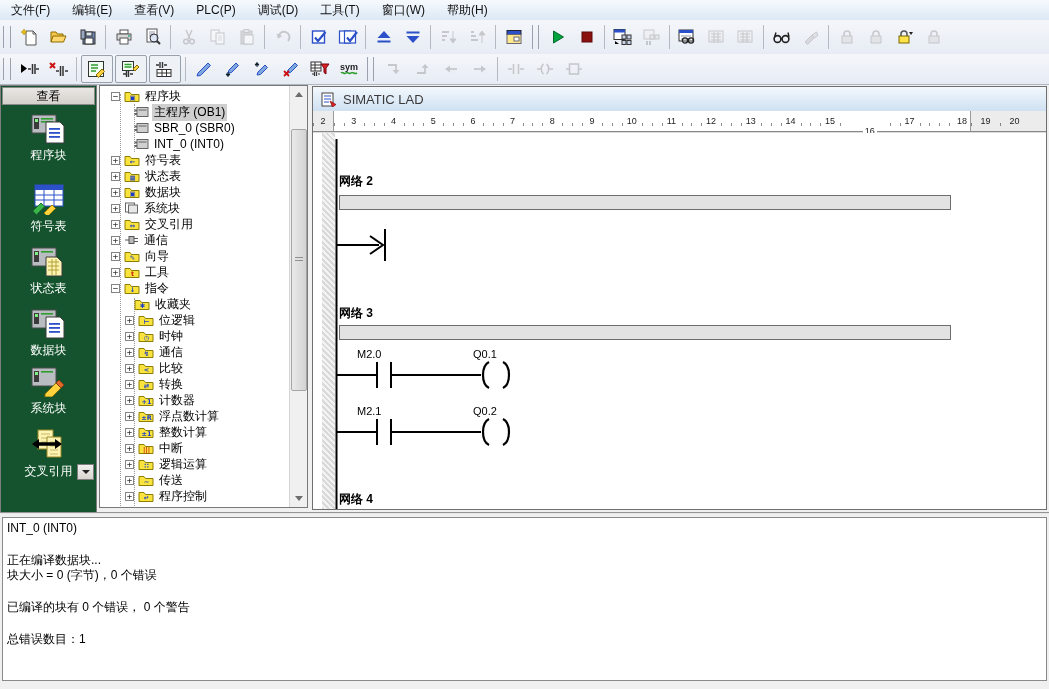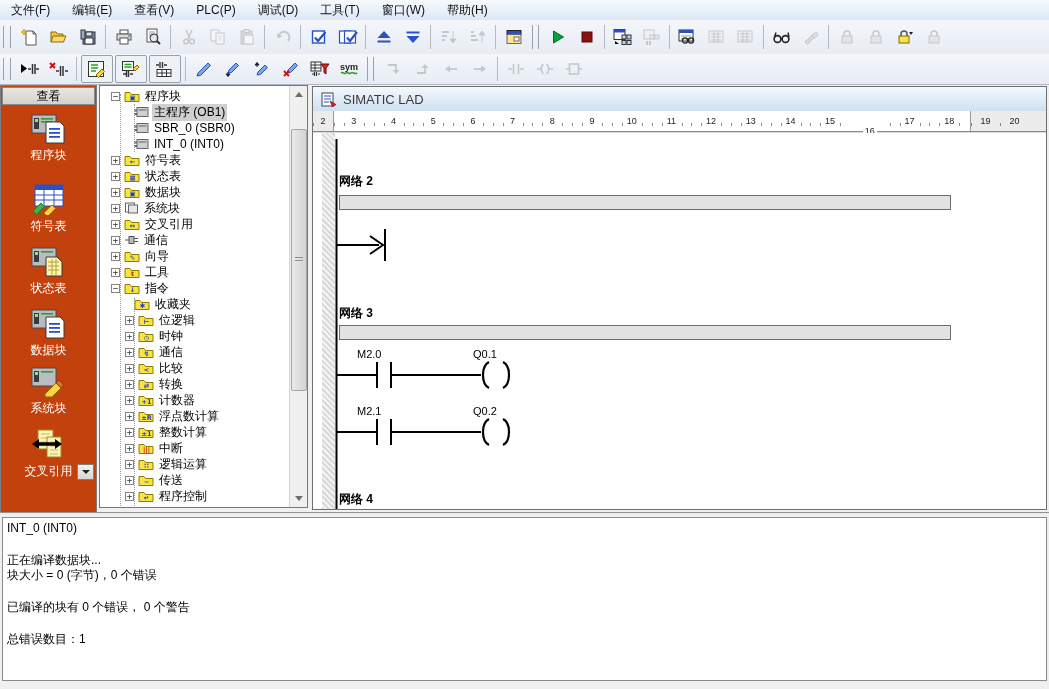--- a/index.html
+++ b/index.html
@@ -16,21 +16,21 @@
   #toolbar1{top:20px;width:100%;height:34px;}
   #toolbar2{top:54px;width:100%;height:30px;border-bottom:1px solid #b0b6c0;}
   .tgrip{width:6px;height:22px;margin:0 4px 0 3px;
     border-left:1px solid #9aa1ad;border-right:1px solid #9aa1ad;}
   .tsep{width:1px;height:24px;background:#b4b9c2;margin:0 3px;}
   .dsep{width:5px;height:24px;margin:0 4px;border-left:1px solid #9aa1ad;border-right:1px solid #9aa1ad;background:none;}
   .tbtn{width:27px;height:26px;display:flex;align-items:center;justify-content:center;border:1px solid transparent;border-radius:2px;}
   .tbtn.dis{opacity:.42;filter:grayscale(85%);}
   .tbtn.boxed{border:1px solid #98a0ac;background:#eef1f6;margin:0 1px;width:30px;}
   
-  #sidebar{position:absolute;left:0;top:85px;width:97px;height:458px;background:#c2410c;
+  #sidebar{position:absolute;left:0;top:85px;width:97px;height:458px;background:#14532d;
     border:1px solid #7e7e7e;box-sizing:border-box;}
   .nav-head{position:absolute;left:1px;right:1px;height:18px;background:linear-gradient(#e9e7e3,#d4d1cc);
     border:1px solid #8a8a8a;box-sizing:border-box;text-align:center;font-size:12px;color:#000;line-height:16px;}
   .nav-item{position:absolute;left:0;width:95px;text-align:center;}
   .nav-ic{height:34px;display:flex;align-items:flex-end;justify-content:center;}
   .nav-lb{font-size:12px;color:#fff;margin-top:3px;}
   .nav-drop{position:absolute;width:17px;height:16px;background:linear-gradient(#f2f1ef,#d8d5d0);
     border:1px solid #7e7e7e;box-sizing:border-box;display:flex;align-items:center;justify-content:center;}
   .nav-drop:after{content:"";border:4px solid transparent;border-top-color:#222;margin-top:4px;}
   
@@ -896,21 +896,21 @@
           </div>
           <div class="rcell" style="width: 39.7px;">
             <span class="rnum">15</span>
           </div>
           <div class="rcell" style="width: 39.7px; margin-top: 20px;">
             <span class="rnum">16</span>
           </div>
           <div class="rcell" style="width: 39.7px; text-align: right;">
             <span class="rnum">17</span>
           </div>
-          <div class="rcell" style="width: 39.7px;">
+          <div class="rcell" style="width: 39.7px; justify-content: flex-end;">
             <span class="rnum">18</span>
           </div>
         </div>
         <div class="rseg">
           <div class="rcell" style="width: 29px;">
             <span class="rnum">19</span>
           </div>
           <div class="rcell" style="width: 29px;">
             <span class="rnum">20</span>
           </div>

